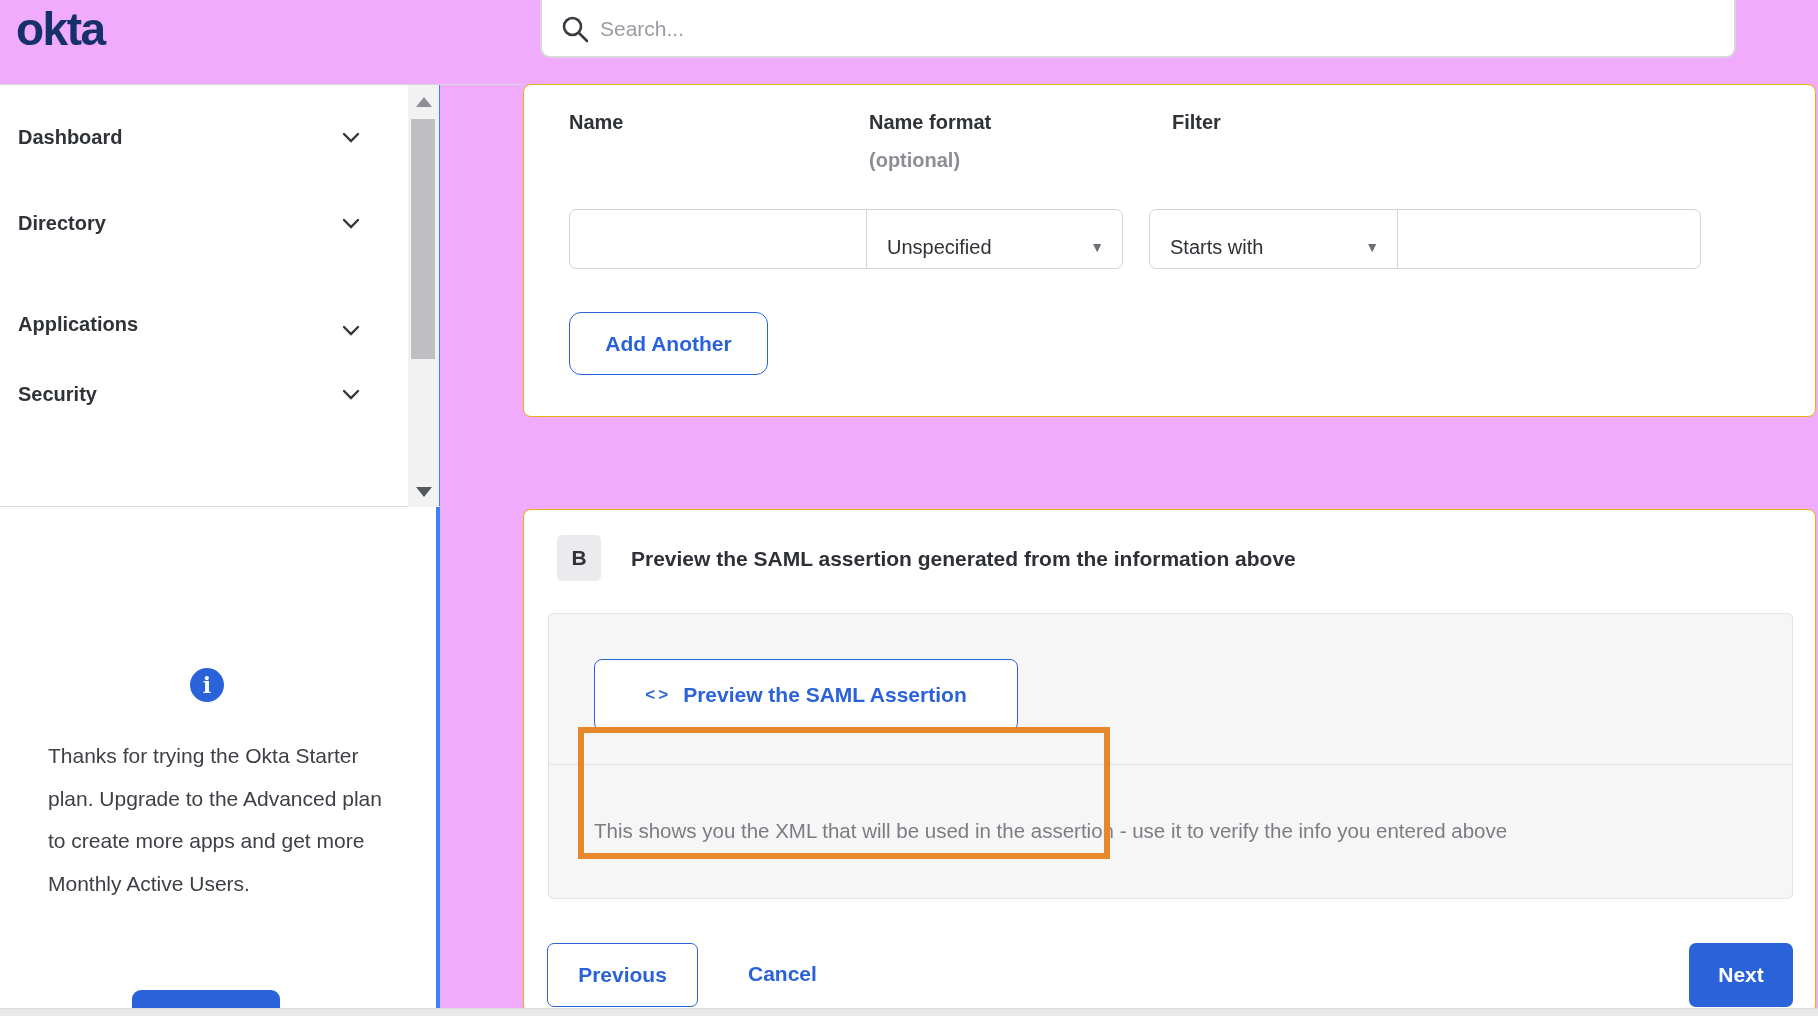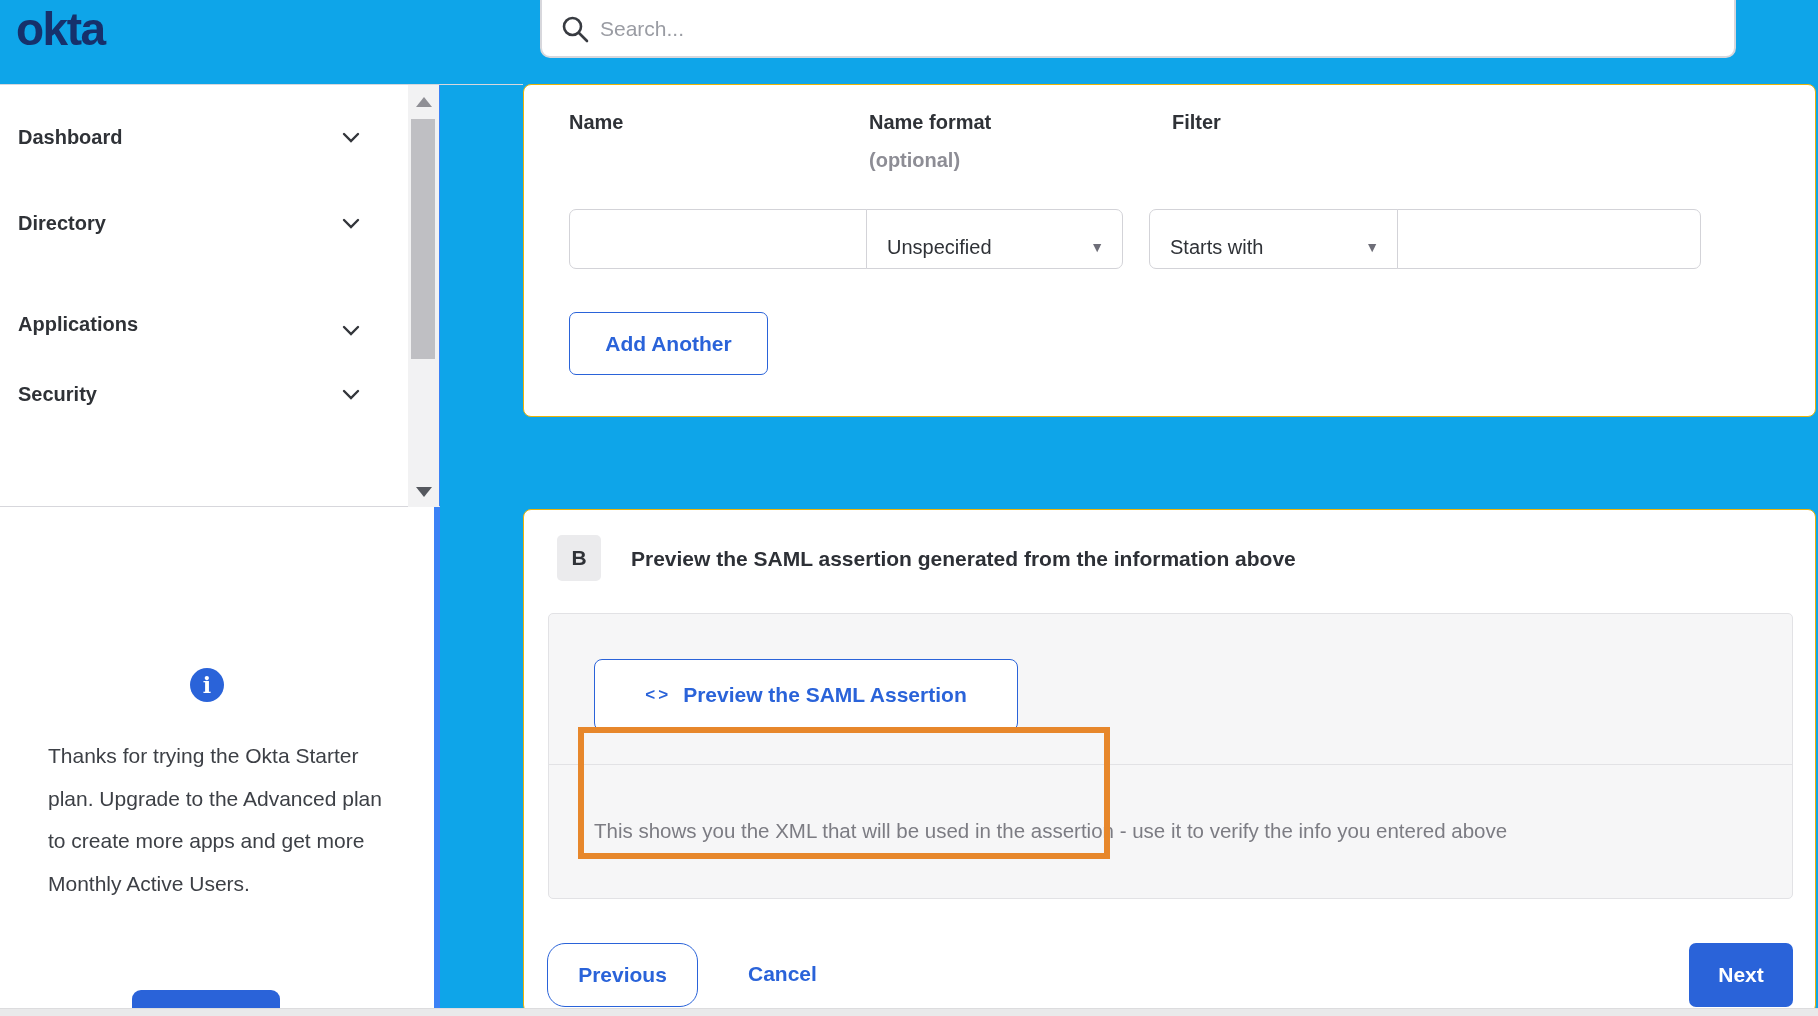--- a/index.html
+++ b/index.html
@@ -3,21 +3,21 @@
 <meta charset="utf-8">
 <style>
   * { margin: 0; padding: 0; box-sizing: border-box; }
   html, body { background: #ffffff; }
   body { font-family: "Liberation Sans", "DejaVu Sans", sans-serif; color: #32353a; }
 
   .viewport {
     position: relative;
     width: 1818px;
     height: 1016px;
-    background: #0ea5e9;
+    background: #f0abfc;
     overflow: hidden;
   }
 
   
   .logo {
     position: absolute; left: 16px; top: 0px;
     font-size: 46px; font-weight: 800; letter-spacing: -1.5px;
     color: #16306b; line-height: 58px;
   }
   .search-box {
@@ -40,21 +40,21 @@
   .search-input::placeholder { color: #9a9ca3; }
   .header-rule {
     position: absolute; left: 0; top: 84px; width: 523px; height: 1px;
     background: #d7d7dc;
   }
 
   
   .sidebar {
     position: absolute; left: 0; top: 85px; width: 440px; height: 931px;
     background: #ffffff;
-    border-right: 6px solid #3b82f6;
+    border-right: 4px solid #3b82f6;
   }
   .sidebar-nav {
     position: absolute; left: 0; top: 0; width: 440px; height: 422px;
     border-bottom: 1px solid #d7d7dc;
   }
   .nav-item {
     position: absolute; left: 0; width: 404px; height: 56px;
     display: flex; align-items: center; justify-content: space-between;
     padding: 0 44px 0 18px;
     cursor: pointer;
@@ -143,21 +143,21 @@
   .ctl-select2  { left: 625px; width: 249px; border-radius: 7px 0 0 7px; }
   .ctl-input2   { left: 873px; width: 304px; border-radius: 0 7px 7px 0; border-left: 1px solid #d3d3d8; }
   .select-ctl { justify-content: space-between; padding: 16px 18px 0 20px; cursor: pointer; }
   .caret {
     font-size: 14px; color: #6e6e78; line-height: 1;
   }
 
   .add-another-btn {
     position: absolute; left: 45px; top: 227px;
     width: 199px; height: 63px;
-    background: #ffffff; border: 1.5px solid #2a63d9; border-radius: 7px;
+    background: #ffffff; border: 1.5px solid #2a63d9; border-radius: 12px;
     color: #2a63d9; font-family: inherit; font-size: 21px; font-weight: 700;
     cursor: pointer;
   }
 
   
   .step-badge {
     position: absolute; left: 33px; top: 25px;
     width: 44px; height: 46px;
     background: #ebebed; border-radius: 5px;
     display: flex; align-items: center; justify-content: center;
@@ -196,21 +196,21 @@
     width: 532px; height: 132px;
     border: 6px solid #e7872b;
     pointer-events: none;
     z-index: 5;
   }
 
   
   .prev-btn {
     position: absolute; left: 23px; top: 433px;
     width: 151px; height: 64px;
-    background: #ffffff; border: 1.5px solid #2a63d9; border-radius: 18px;
+    background: #ffffff; border: 1.5px solid #2a63d9; border-radius: 7px;
     color: #2a63d9; font-family: inherit; font-size: 21px; font-weight: 700;
     cursor: pointer;
   }
   .cancel-link {
     position: absolute; left: 224px; top: 452px;
     font-size: 21px; font-weight: 700; color: #2a63d9;
     background: none; border: none; font-family: inherit;
     cursor: pointer;
   }
   .next-btn {

